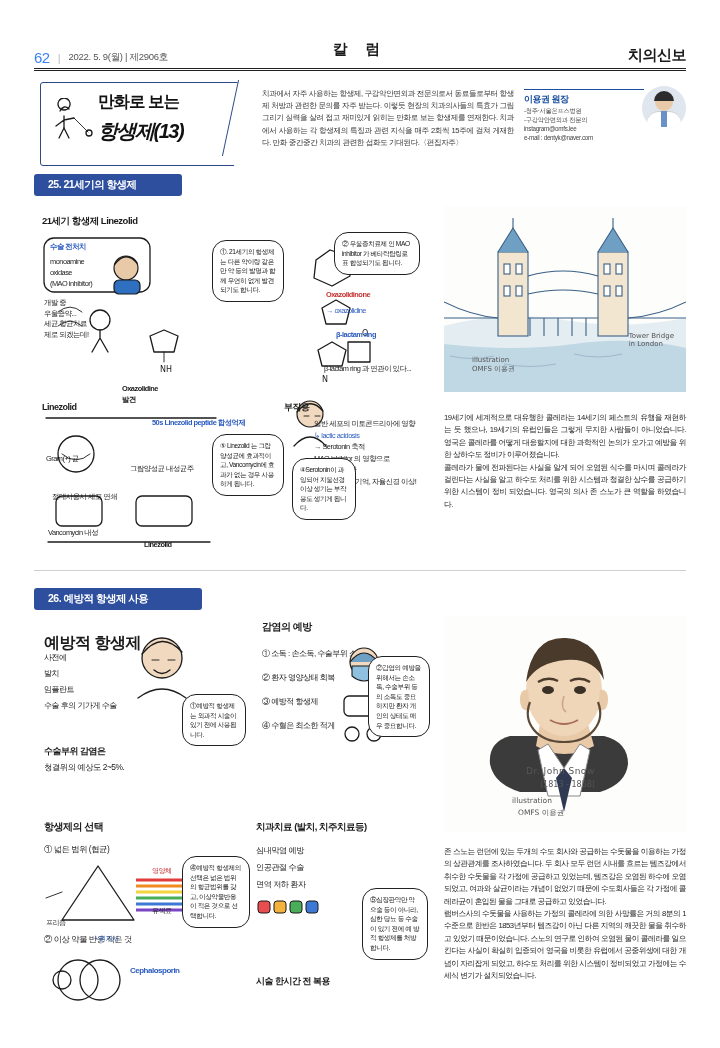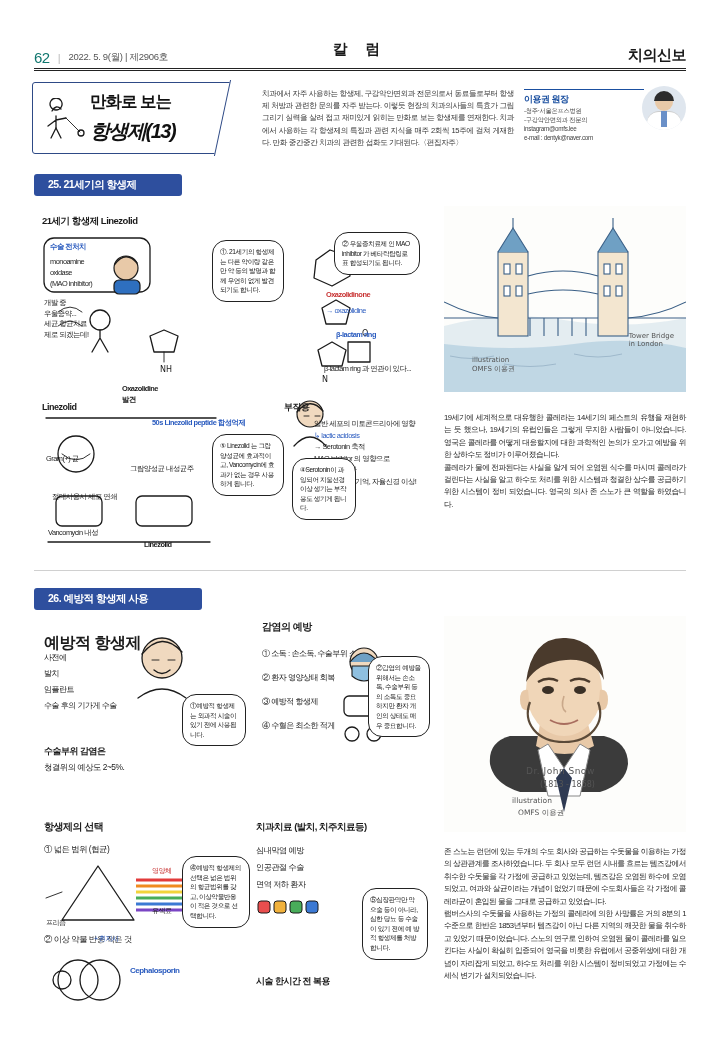--- a/index.html
+++ b/index.html
@@ -12,36 +12,36 @@
     position:relative;
     overflow:hidden;
   }
   .page { position:absolute; inset:0; }
 
   
   .masthead {
     position:absolute; left:34px; top:40px; width:652px; height:26px;
     display:flex; align-items:flex-end; gap:8px;
   }
-  .page-num { font-size:15px; color:#0f766e; letter-spacing:-0.5px; }
+  .page-num { font-size:15px; color:#3b82f6; letter-spacing:-0.5px; }
   .mh-sep { color:#bbb; font-size:11px; padding-bottom:2px; }
   .mh-date { font-size:9.5px; color:#555; padding-bottom:2px; letter-spacing:-0.3px;}
   .mh-title {
     position:absolute; left:0; right:0; top:0; text-align:center;
     font-size:14.5px; font-weight:bold; letter-spacing:7px;
   }
   .mh-brand {
     position:absolute; right:0; bottom:1px;
     font-size:15px; font-weight:bold; letter-spacing:-0.5px;
   }
   .rule { position:absolute; left:34px; top:68px; width:652px; height:1px; background:#222; }
   .rule2 { position:absolute; left:34px; top:70px; width:652px; height:0.5px; background:#222; }
 
   
-  .titleblock { position:absolute; left:32px; top:82px; width:210px; height:72px; }
+  .titleblock { position:absolute; left:40px; top:82px; width:210px; height:84px; }
   .tb-box {
     position:absolute; inset:0;
     border:1.6px solid #2e4a86; border-radius:3px;
     background:#fff;
   }
   .tb-box:after{
     content:""; position:absolute; right:-1px; top:-1px; bottom:-1px; width:16px;
     background:#fff;
     clip-path: polygon(100% 0, 100% 100%, 0 100%);
     border-left:0;

